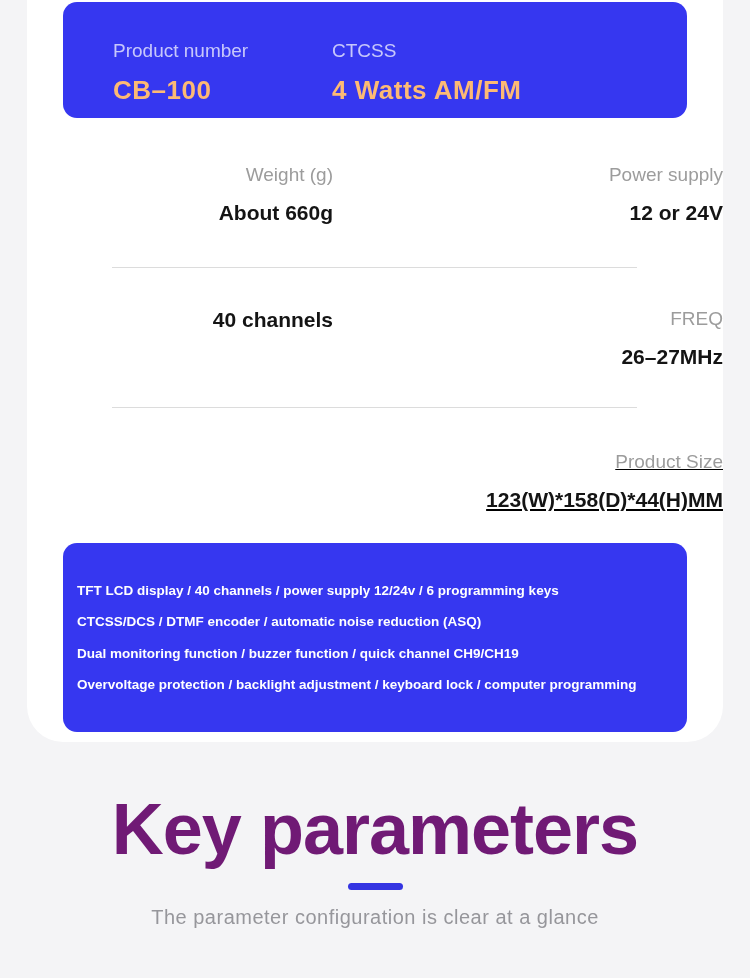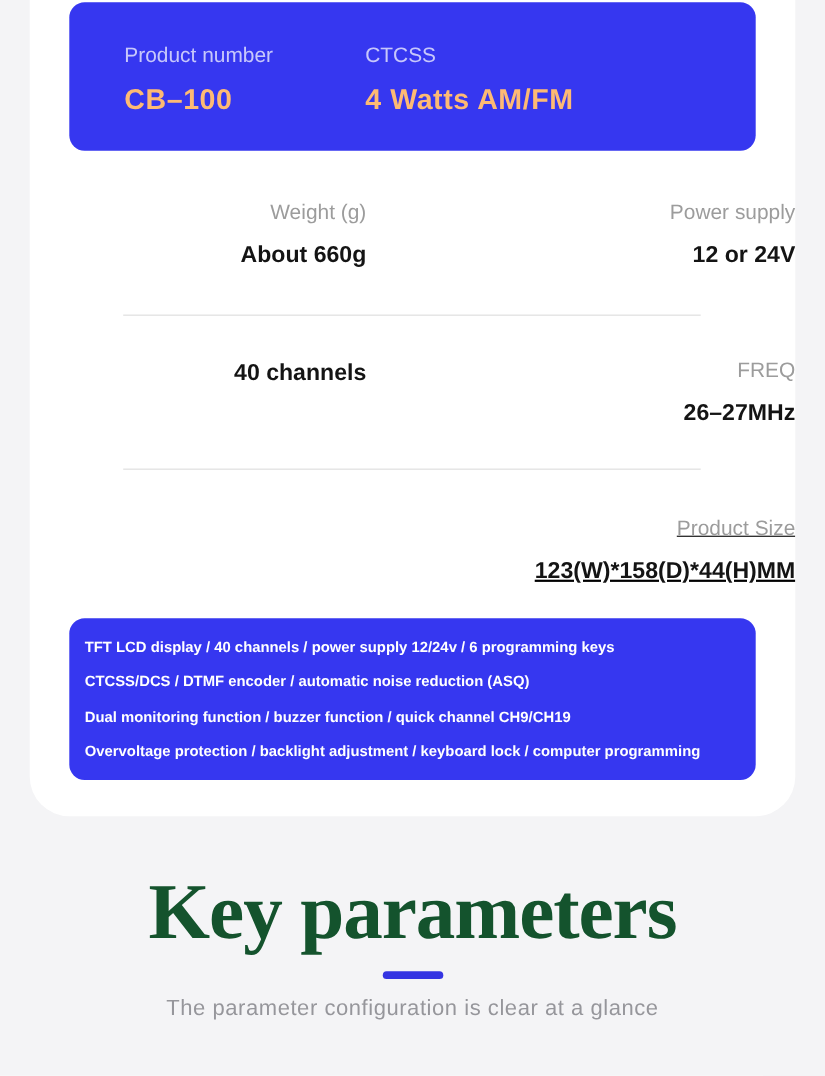--- a/index.html
+++ b/index.html
@@ -24,21 +24,21 @@
   .card {
     margin: 0 27px;
     width: 696px;
     height: 742px;
     background: var(--card-bg);
     border-radius: 0 0 36px 36px;
     overflow: hidden;
   }
   .hero {
     margin: 2px 36px 0;
-    height: 135px;
+    height: 116px;
     background: var(--accent);
     border-radius: 14px;
     display: grid;
     grid-template-columns: 219px auto;
     padding: 38px 10px 0 50px;
   }
   .hero .h-label {
     font-size: 19px;
     color: rgba(255,255,255,0.72);
     margin: 0 0 13px 0;
@@ -71,44 +71,43 @@
   .divider {
     height: 1px;
     background: var(--divider);
     width: 525px;
     margin-left: 85px;
   }
   .d-1 { margin-top: 42px; }
   .d-2 { margin-top: 38px; }
   .features {
     margin: 31px 36px 0;
-    height: 147px;
+    height: 189px;
     background: var(--accent);
     border-radius: 14px;
     display: flex;
     flex-direction: column;
     justify-content: center;
     padding-left: 14px;
   }
   .feature-line {
     color: #ffffff;
     font-weight: bold;
     font-size: 13.5px;
     line-height: 31.5px;
     white-space: nowrap;
   }
   .footer { text-align: center; }
   .footer .big-title {
     margin: 48px 0 0 0;
     font-size: 72px;
     line-height: 1.1;
     font-weight: bold;
-    color: #14532d;
+    color: #701a75;
     letter-spacing: -1px;
-    font-family: Liberation Serif, serif;
   }
   .title-underline {
     width: 55px;
     height: 7px;
     border-radius: 4px;
     background: var(--underline);
     margin: 14px auto 0;
   }
   .footer .subtitle {
     margin: 16px 0 0 0;

